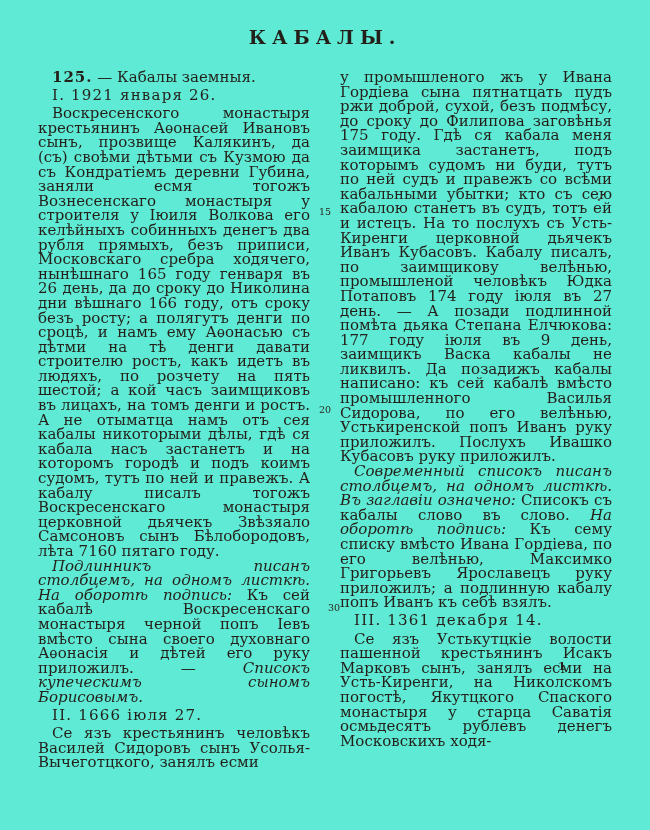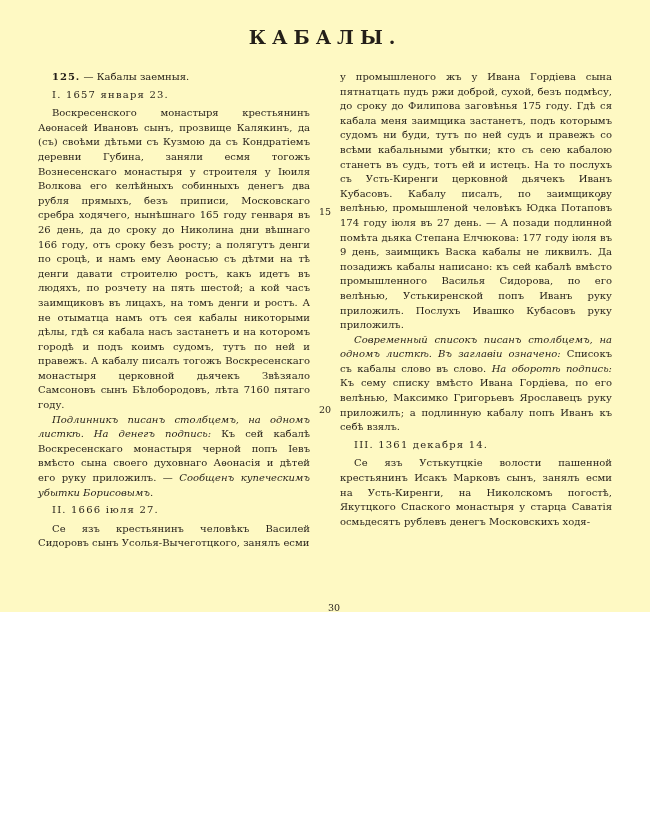--- a/index.html
+++ b/index.html
@@ -3,22 +3,22 @@
 <meta charset="utf-8">
 <style>
   html, body {
     margin: 0;
     padding: 0;
     background: #ffffff;
   }
   .page {
     position: relative;
     width: 650px;
-    height: 612px;
-    background: #fef9c3;
+    height: 830px;
+    background: #5eead4;
     font-family: "DejaVu Serif", serif;
     color: #241f19;
     overflow: hidden;
   }
   .title {
     margin: 0;
     padding-top: 26px;
     text-align: center;
     font-size: 19px;
     font-weight: bold;
@@ -27,21 +27,21 @@
   .columns {
     position: absolute;
     top: 70px;
     left: 38px;
     width: 574px;
     display: flex;
     justify-content: space-between;
   }
   .col {
     width: 272px;
-    font-size: 10px;
+    font-size: 15px;
     line-height: 14.6px;
     text-align: justify;
   }
   .col p { margin: 0; }
   .entry-head {
     margin-bottom: 3px !important;
     text-indent: 14px;
   }
   .entry-head b { letter-spacing: 1px; }
   .date-head {
@@ -84,23 +84,23 @@
 <body>
 
 <div class="page">
 
   <h1 class="title">КАБАЛЫ.</h1>
 
   <div class="columns">
 
     <div class="col">
       <p class="entry-head"><b>125.</b><span> — Кабалы заемныя.</span></p>
-      <p class="date-head">I. 1657 января 23.</p>
+      <p class="date-head">I. 1921 января 26.</p>
       <p class="indent">Воскресенского монастыря крестьянинъ Аѳонасей Ивановъ сынъ, прозвище Калякинъ, да (съ) своѣми дѣтьми съ Кузмою да съ Кондратіемъ деревни Губина, заняли есмя тогожъ Вознесенскаго монастыря у строителя у Іюиля Волкова его келѣйныхъ собинныхъ денегъ два рубля прямыхъ, безъ приписи, Московскаго сребра ходячего, нынѣшнаго 165 году генваря въ 26 день, да до сроку до Николина дни вѣшнаго 166 году, отъ сроку безъ росту; а полягутъ денги по сроцѣ, и намъ ему Аѳонасью съ дѣтми на тѣ денги давати строителю ростъ, какъ идетъ въ людяхъ, по розчету на пять шестой; а кой часъ заимщиковъ въ лицахъ, на томъ денги и ростъ. А не отыматца намъ отъ сея кабалы никоторыми дѣлы, гдѣ ся кабала насъ застанетъ и на которомъ городѣ и подъ коимъ судомъ, тутъ по ней и правежъ. А кабалу писалъ тогожъ Воскресенскаго монастыря церковной дьячекъ Звѣзяало Самсоновъ сынъ Бѣлобородовъ, лѣта 7160 пятаго году.</p>
-      <p class="note indent"><span class="it">Подлинникъ писанъ столбцемъ, на одномъ листкѣ. На денегъ подпись: </span><span class="up">Къ сей кабалѣ Воскресенскаго монастыря черной попъ Іевъ вмѣсто сына своего духовнаго Аѳонасія и дѣтей его руку приложилъ. — </span><span class="it">Сообщенъ купеческимъ убытки Борисовымъ.</span></p>
+      <p class="note indent"><span class="it">Подлинникъ писанъ столбцемъ, на одномъ листкѣ. На оборотѣ подпись: </span><span class="up">Къ сей кабалѣ Воскресенскаго монастыря черной попъ Іевъ вмѣсто сына своего духовнаго Аѳонасія и дѣтей его руку приложилъ. — </span><span class="it">Списокъ купеческимъ сыномъ Борисовымъ.</span></p>
       <p class="date-head">II. 1666 іюля 27.</p>
       <p class="indent">Се язъ крестьянинъ человѣкъ Василей Сидоровъ сынъ Усолья-Вычеготцкого, занялъ есми</p>
     </div>
 
     <div class="col">
       <p>у промышленого жъ у Ивана Гордіева сына пятнатцать пудъ ржи доброй, сухой, безъ подмѣсу, до сроку до Филипова заговѣнья 175 году. Гдѣ ся кабала меня заимщика застанетъ, подъ которымъ судомъ ни буди, тутъ по ней судъ и правежъ со всѣми кабальными убытки; кто съ сею кабалою станетъ въ судъ, тотъ ей и истецъ. На то послухъ съ Усть-Киренги церковной дьячекъ Иванъ Кубасовъ. Кабалу писалъ, по заимщикову велѣнью, промышленой человѣкъ Юдка Потаповъ 174 году іюля въ 27 день. — А позади подлинной помѣта дьяка Степана Елчюкова: 177 году іюля въ 9 день, заимщикъ Васка кабалы не ликвилъ. Да позадижъ кабалы написано: къ сей кабалѣ вмѣсто промышленного Василья Сидорова, по его велѣнью, Устькиренской попъ Иванъ руку приложилъ. Послухъ Ивашко Кубасовъ руку приложилъ.</p>
       <p class="note indent"><span class="it">Современный списокъ писанъ столбцемъ, на одномъ листкѣ. Въ заглавіи означено: </span><span class="up">Списокъ съ кабалы слово въ слово. </span><span class="it">На оборотѣ подпись: </span><span class="up">Къ сему списку вмѣсто Ивана Гордіева, по его велѣнью, Максимко Григорьевъ Ярославецъ руку приложилъ; а подлинную кабалу попъ Иванъ къ себѣ взялъ.</span></p>
       <p class="date-head">III. 1361 декабря 14.</p>
       <p class="indent">Се язъ Устькутцкіе волости пашенной крестьянинъ Исакъ Марковъ сынъ, занялъ есми на Усть-Киренги, на Николскомъ погостѣ, Якутцкого Спаского монастыря у старца Саватія осмьдесятъ рублевъ денегъ Московскихъ ходя-</p>
     </div>

